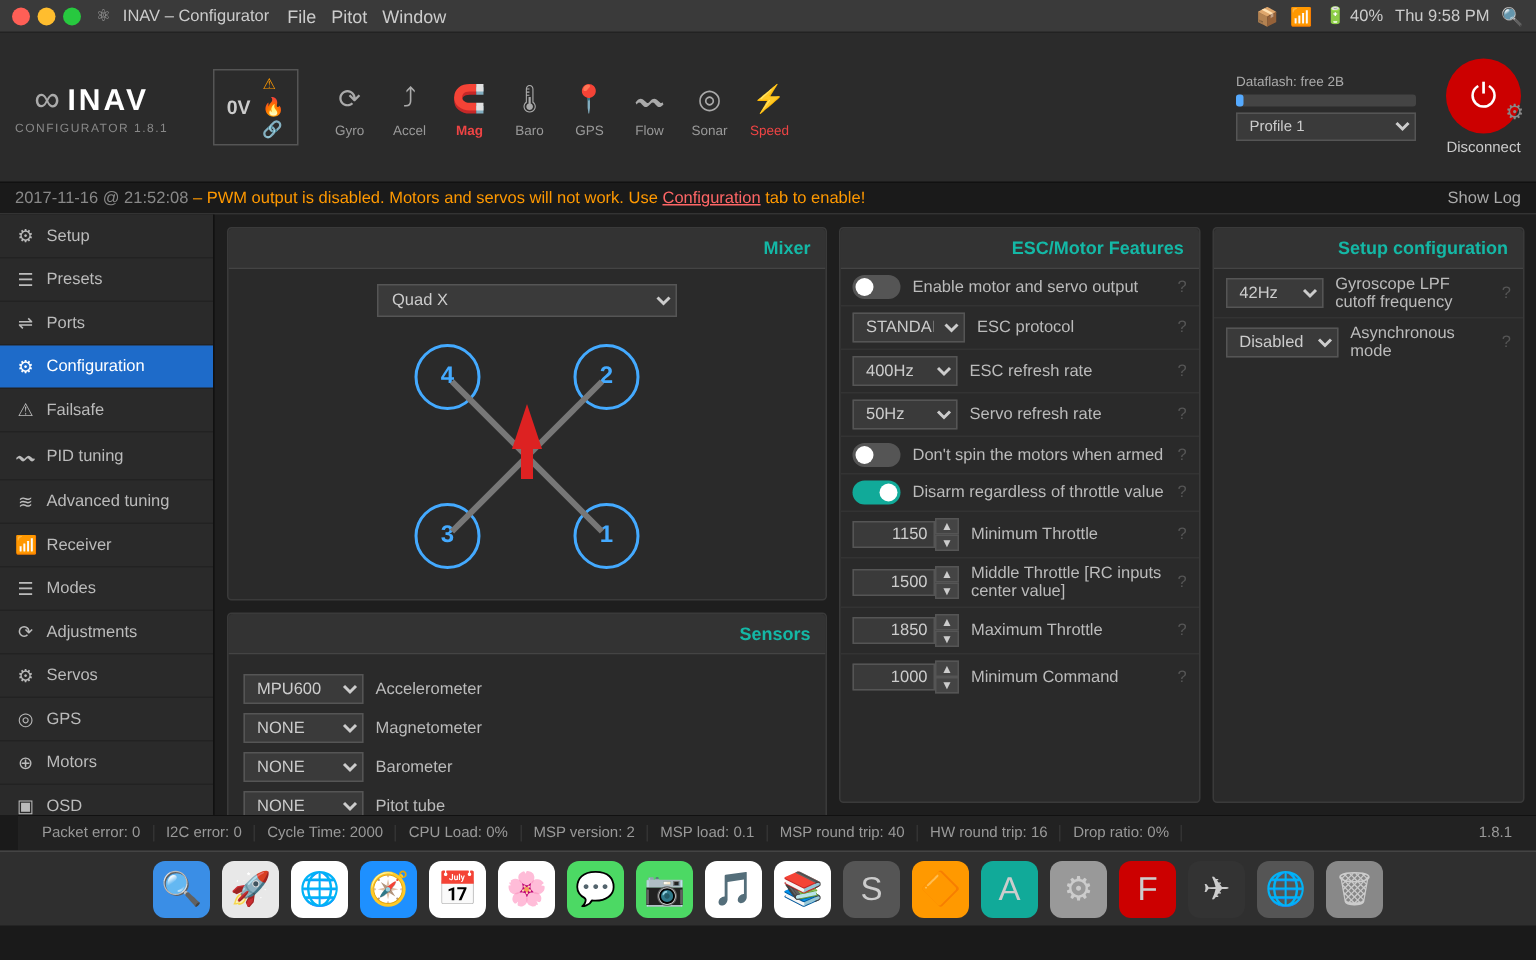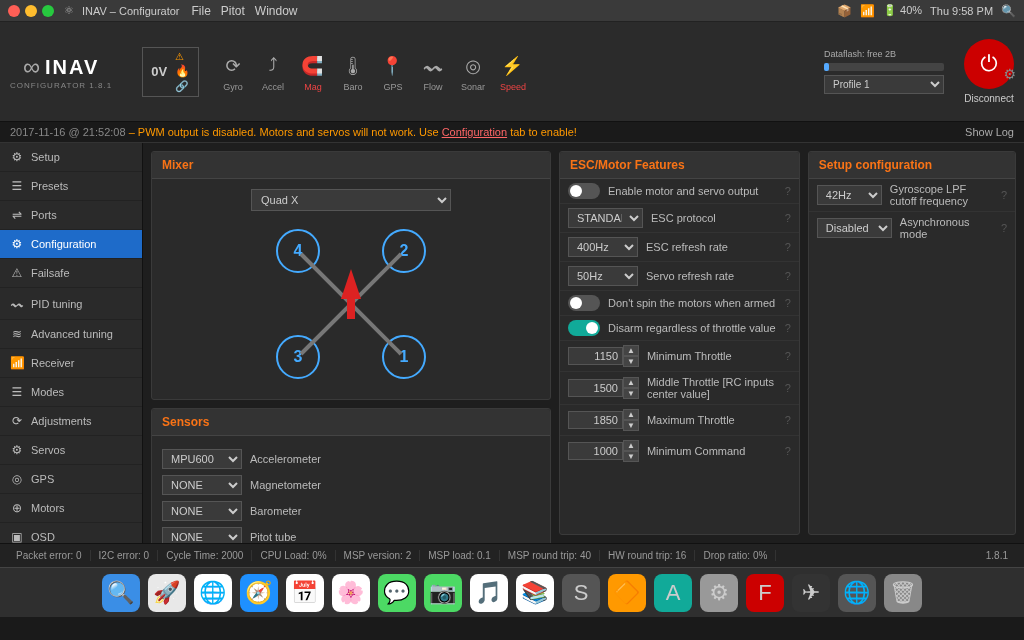--- a/index.html
+++ b/index.html
@@ -164,25 +164,25 @@
     .panel {
       background: #2a2a2a;
       border: 1px solid #3a3a3a;
       border-radius: 3px;
     }
     .panel-header {
       background: #333;
       padding: 6px 10px;
       font-size: 12px;
       font-weight: bold;
-      color: #f97316;
+      color: #14b8a6;
       border-bottom: 1px solid #444;
       border-radius: 3px 3px 0 0;
       display: flex;
-      justify-content: flex-start;
+      justify-content: flex-end;
       align-items: center;
     }
     .panel-body { padding: 10px; }
 
     
     #left-col { width: 400px; flex-shrink: 0; display: flex; flex-direction: column; gap: 8px; }
 
     
     #mixer-panel { }
     .mixer-body {
@@ -326,20 +326,21 @@
     #statusbar {
       height: 24px;
       background: #222;
       border-top: 1px solid #111;
       display: flex;
       align-items: center;
       padding: 0 8px;
       font-size: 10px;
       color: #999;
       gap: 0;
+      margin-left: 12px;
     }
     .status-item {
       padding: 0 8px;
       border-right: 1px solid #333;
     }
     .status-item:last-child { border-right: none; margin-left: auto; }
 
     
     #dockbar {
       height: 50px;
@@ -417,21 +418,21 @@
     <div class="nav-icon-item">
       <div class="icon-shape" style="color:#aaa;">⟳</div>
       <span class="icon-label">Gyro</span>
     </div>
     <div class="nav-icon-item">
       <div class="icon-shape" style="color:#aaa;">⤴</div>
       <span class="icon-label">Accel</span>
     </div>
     <div class="nav-icon-item active">
       <div class="icon-shape" style="color:#e44;">🧲</div>
-      <span class="icon-label" style="color:#e44;">Mag</span>
+      <span class="icon-label" style="color:#e44;font-weight:bold;">Mag</span>
     </div>
     <div class="nav-icon-item">
       <div class="icon-shape" style="color:#aaa;">🌡</div>
       <span class="icon-label">Baro</span>
     </div>
     <div class="nav-icon-item">
       <div class="icon-shape" style="color:#aaa;">📍</div>
       <span class="icon-label">GPS</span>
     </div>
     <div class="nav-icon-item">

